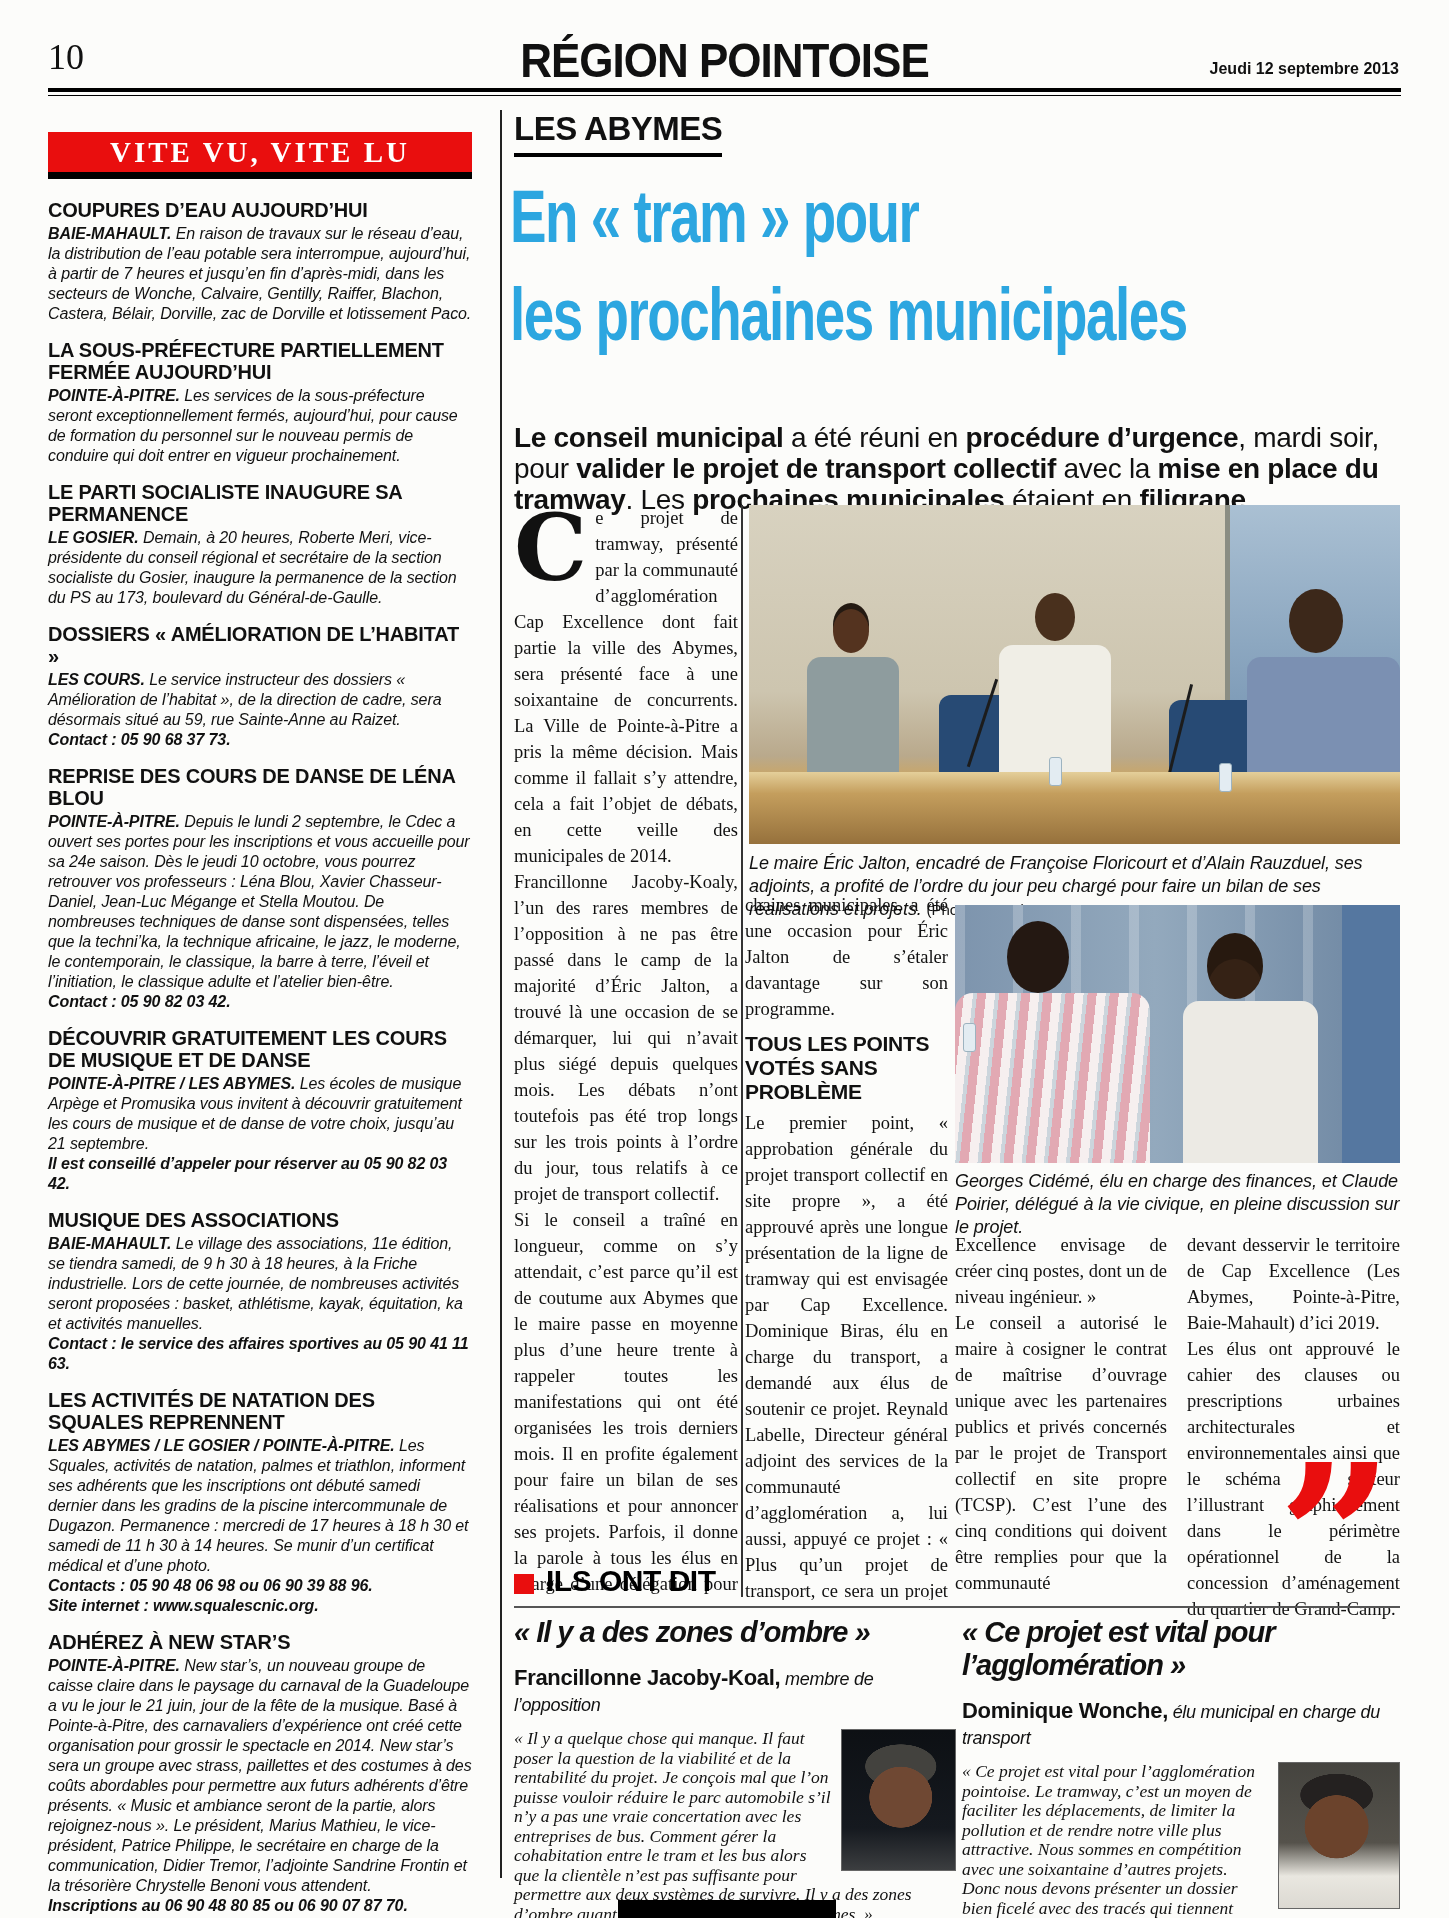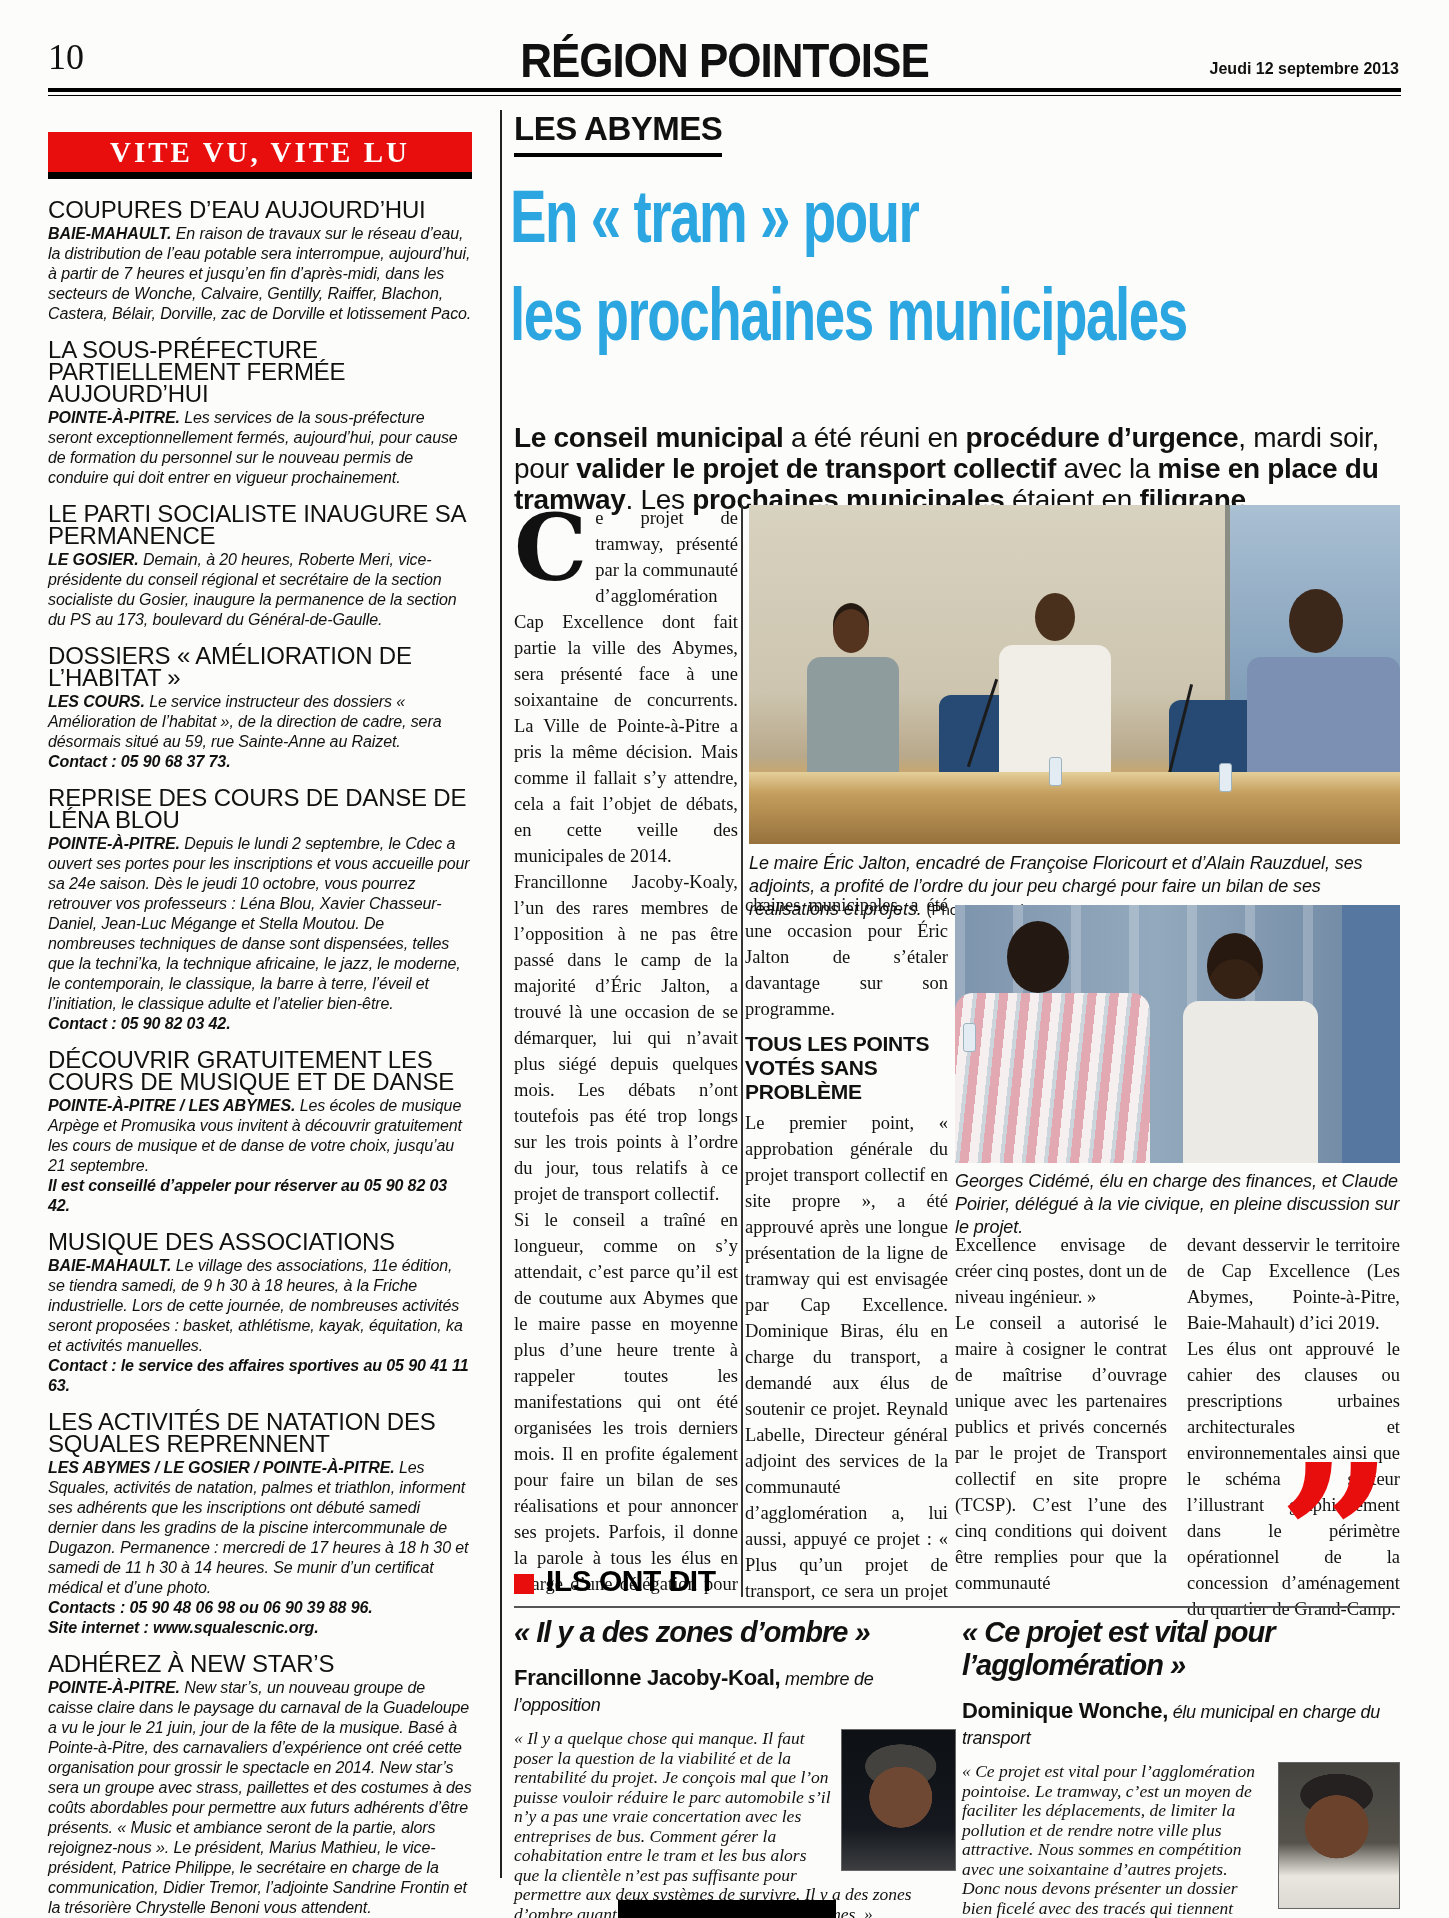--- a/index.html
+++ b/index.html
@@ -14,21 +14,21 @@
   .pdate{right:50px;top:60px;font-size:16px;font-weight:bold;margin-left:48px;}
   .hr1{left:48px;top:88px;width:1353px;height:4px;background:#000;}
   .hr2{left:48px;top:95px;width:1353px;height:1px;background:#000;}
 
   
   .sidebar{left:48px;top:132px;width:424px;}
   .banner{background:#e90e0e;border-bottom:7px solid #000;height:40px;line-height:40px;text-align:center;
           color:#fff;font-family:"Liberation Serif",serif;font-weight:bold;font-size:29px;letter-spacing:3px;}
   .briefs{margin-top:20px;}
   .brief{margin-bottom:15px;}
-  .brief h3{margin:0 0 3px 0;font-size:24px;line-height:22px;font-weight:400;letter-spacing:-0.2px;}
+  .brief h3{margin:0 0 3px 0;font-size:20px;line-height:22px;font-weight:700;letter-spacing:-0.2px;}
   .brief p{margin:0;font-size:16px;line-height:20px;letter-spacing:-0.1px;font-style:italic;}
   .brief .loc{font-weight:bold;}
   .boldlines{font-weight:bold;white-space:pre-line;}
 
   .vdivider{left:500px;top:110px;width:2px;height:1768px;background:#222;}
 
   
   .kicker{left:514px;top:110px;font-size:33px;font-weight:900;letter-spacing:-0.5px;
           border-bottom:4px solid #000;padding-bottom:5px;}
   .headline{left:510px;top:168px;color:#2ca6e0;font-weight:bold;}

